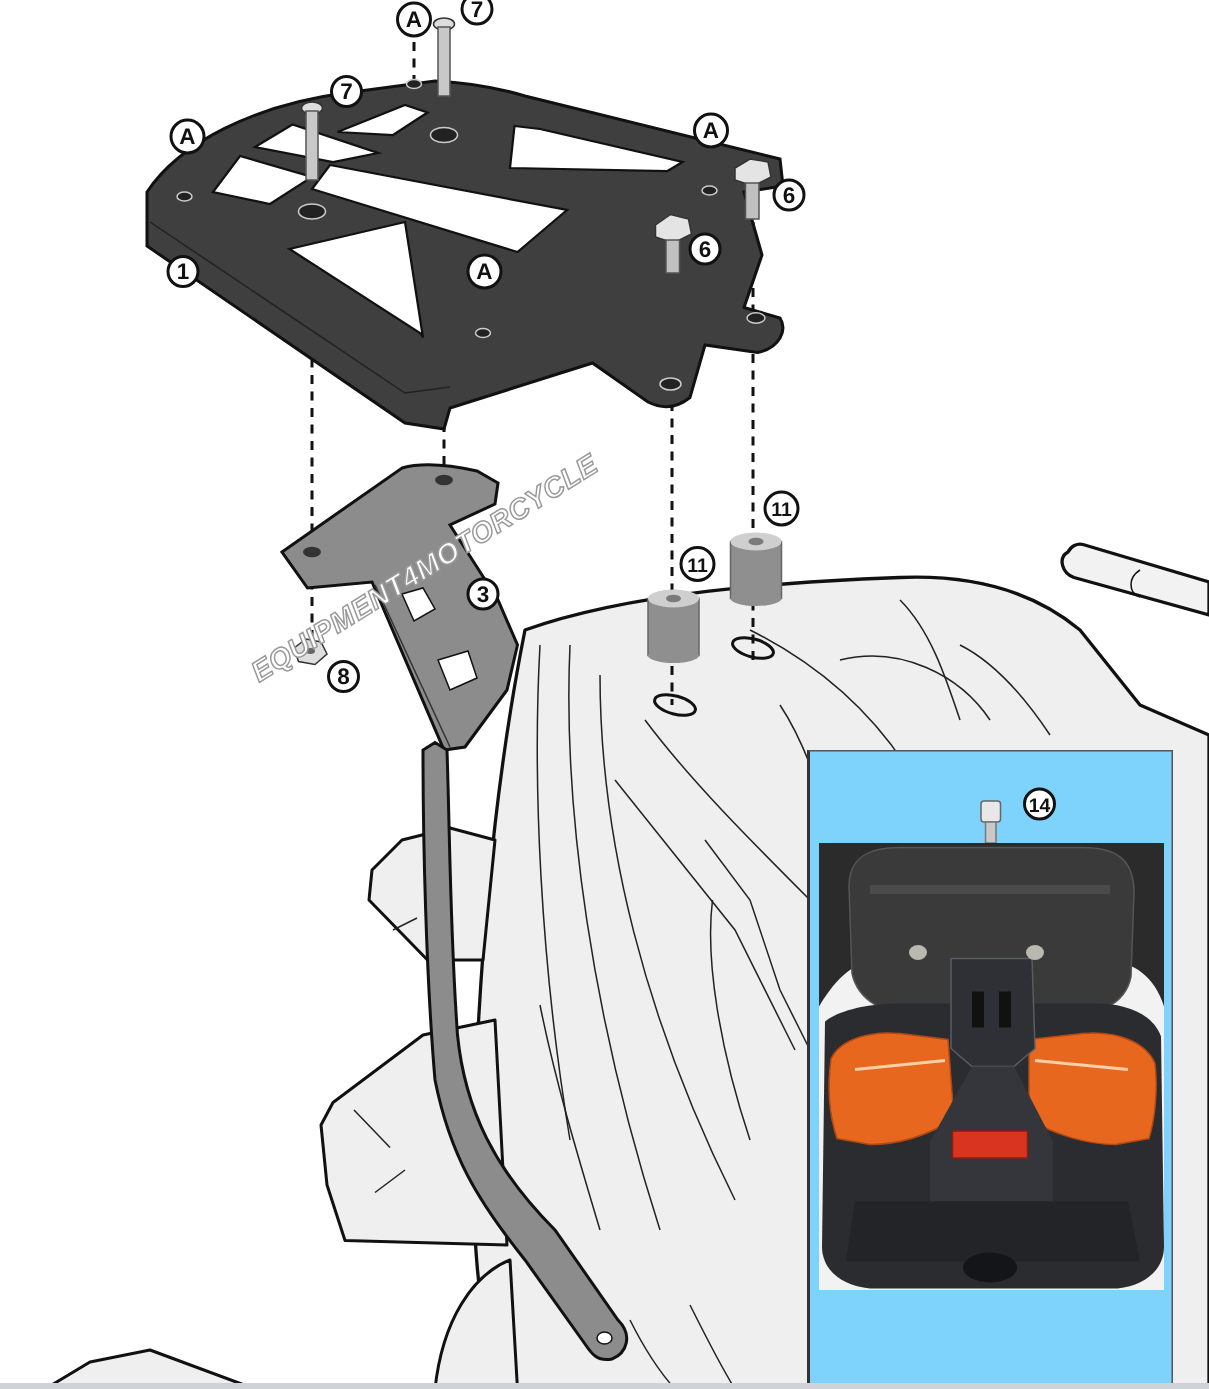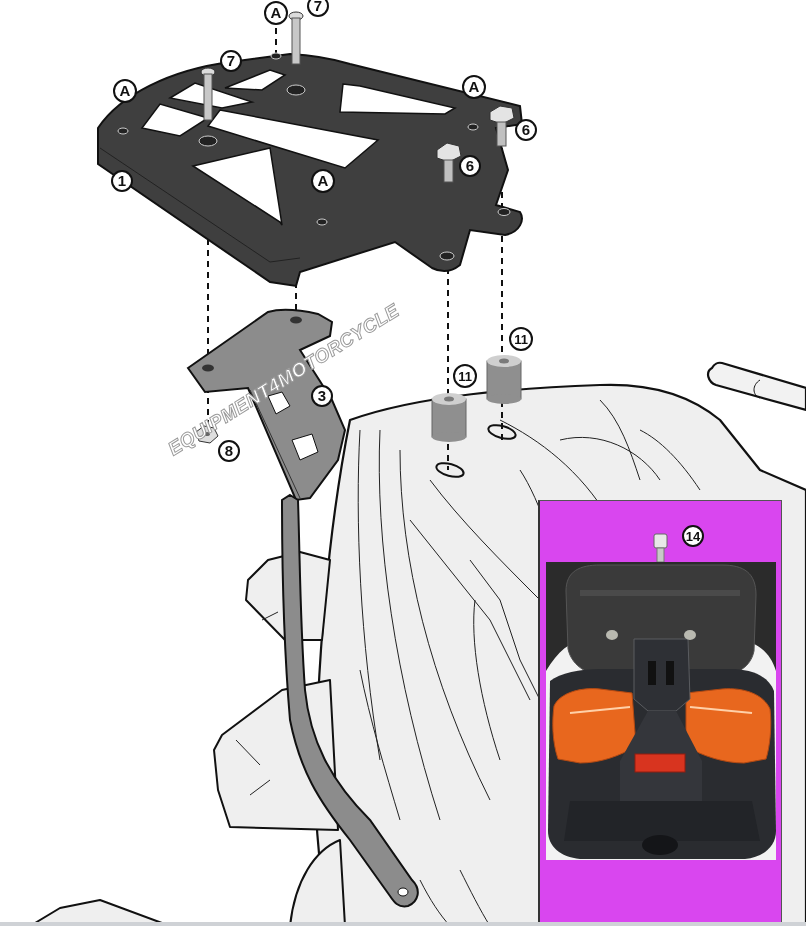--- a/index.html
+++ b/index.html
@@ -1,20 +1,20 @@
 <!DOCTYPE html>
 <html><head>
 <meta charset="utf-8">
 <style>
   html,body{margin:0;padding:0;background:#ffffff;}
   body{width:806px;height:926px;position:relative;overflow:hidden;font-family:"Liberation Sans",sans-serif;}
   #stage{position:absolute;left:0;top:0;width:806px;height:926px;}
   svg text{font-family:"Liberation Sans",sans-serif;}
   .callout-label{font-weight:bold;font-size:15px;fill:#111;}
-  .inset{position:absolute;left:538px;top:500px;width:244px;height:424px;background:#d946ef;border-left:2px solid #333;border-right:1px solid #555;border-top:1px solid #555;box-sizing:border-box;}
+  .inset{position:absolute;left:538px;top:500px;width:244px;height:424px;background:#7dd3fc;border-left:2px solid #333;border-right:1px solid #555;border-top:1px solid #555;box-sizing:border-box;}
   .watermark{position:absolute;left:170px;top:440px;font-size:19px;font-style:italic;font-weight:bold;color:#ffffff;transform:rotate(-32deg);transform-origin:left center;letter-spacing:0.5px;-webkit-text-stroke:1px #9a9a9a;white-space:nowrap;}
   .bottom-bar{position:absolute;left:0;top:922px;width:806px;height:4px;background:#cfd2d6;}
 </style>
 </head>
 <body>
 
 <div id="stage">
 <svg width="806" height="926" viewBox="0 0 806 926" xmlns="http://www.w3.org/2000/svg">
 
   <g stroke="#111" fill="#efefef" stroke-linejoin="round">

